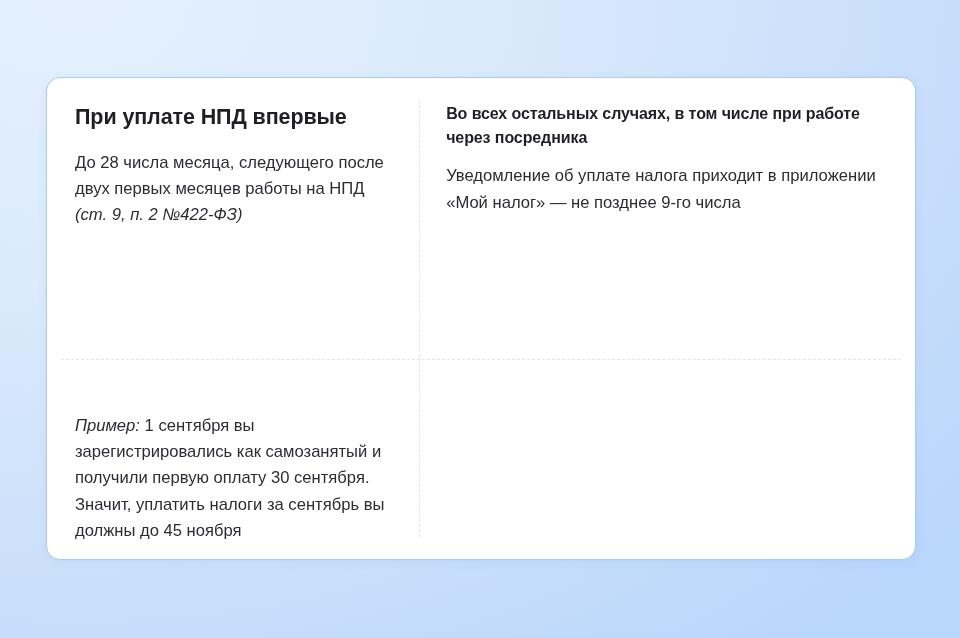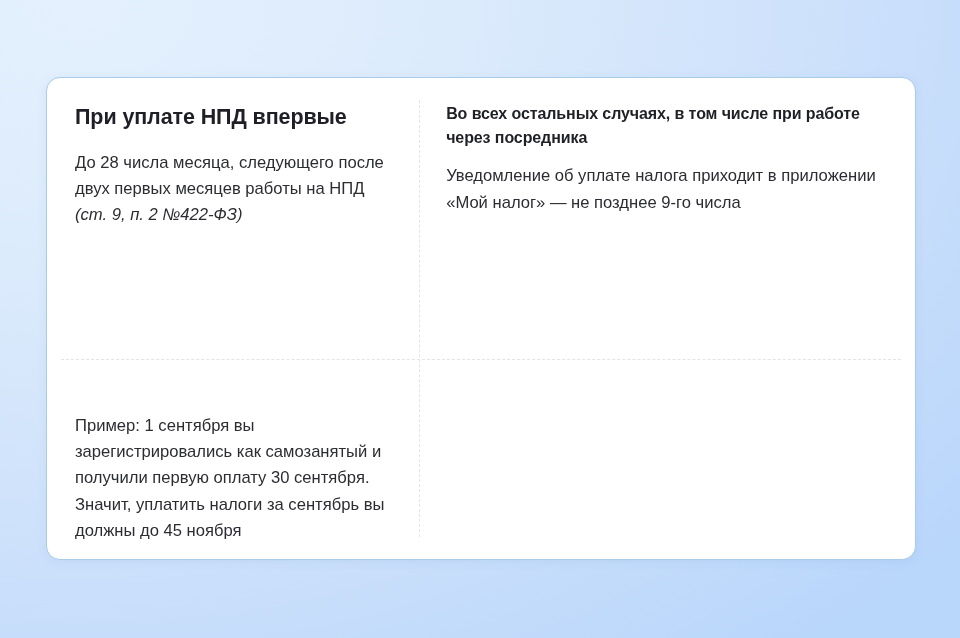--- a/index.html
+++ b/index.html
@@ -95,21 +95,21 @@
 
   p.body {
     margin: 4px 0 18px 0;
     font-size: 16.6px;
     line-height: 1.58;
     color: #2c2d33;
   }
   p.body:last-child { margin-bottom: 0; }
 
   .it { font-style: italic; }
-  .lead { }
+  .lead { font-style: italic; }
 </style>
 </head>
 <body>
 
 <div id="page">
 
   <div id="card">
 
     <div class="divider-v"></div>
     <div class="divider-h"></div>

